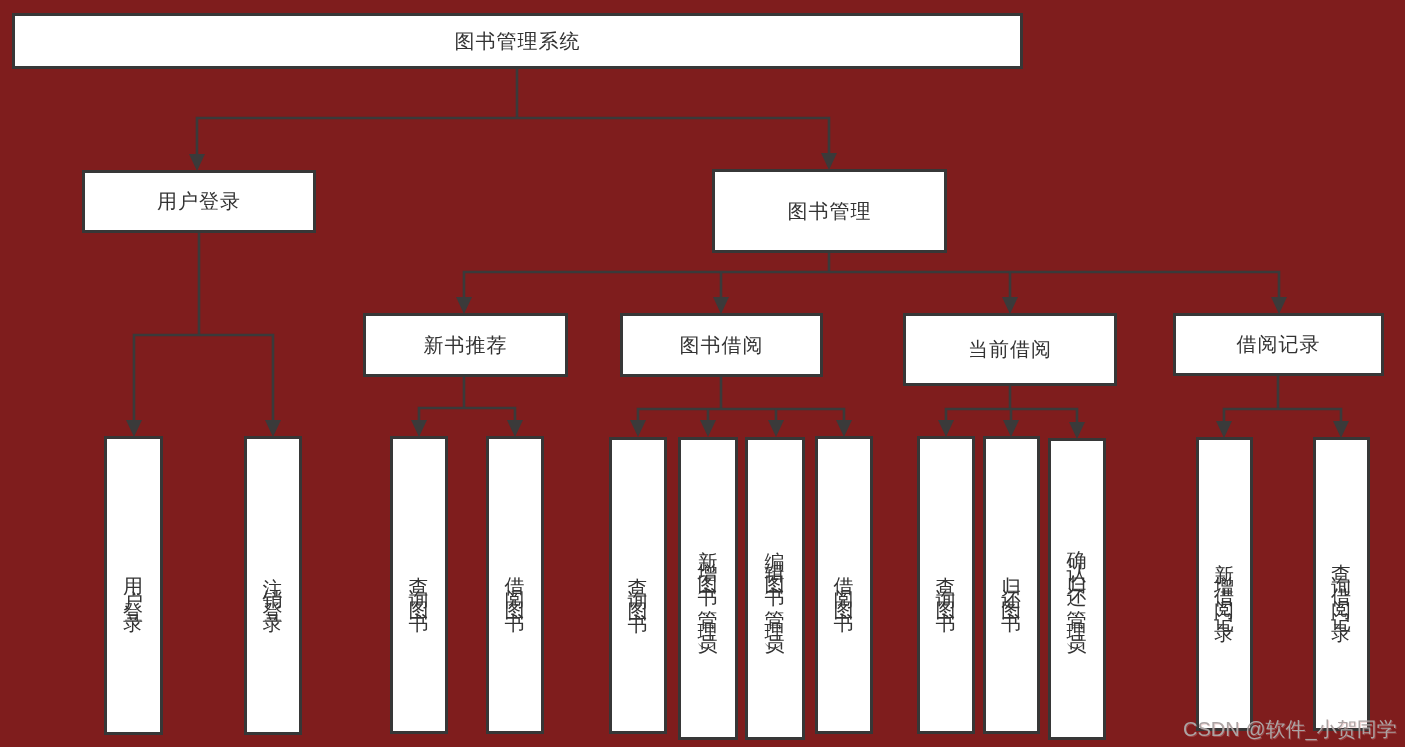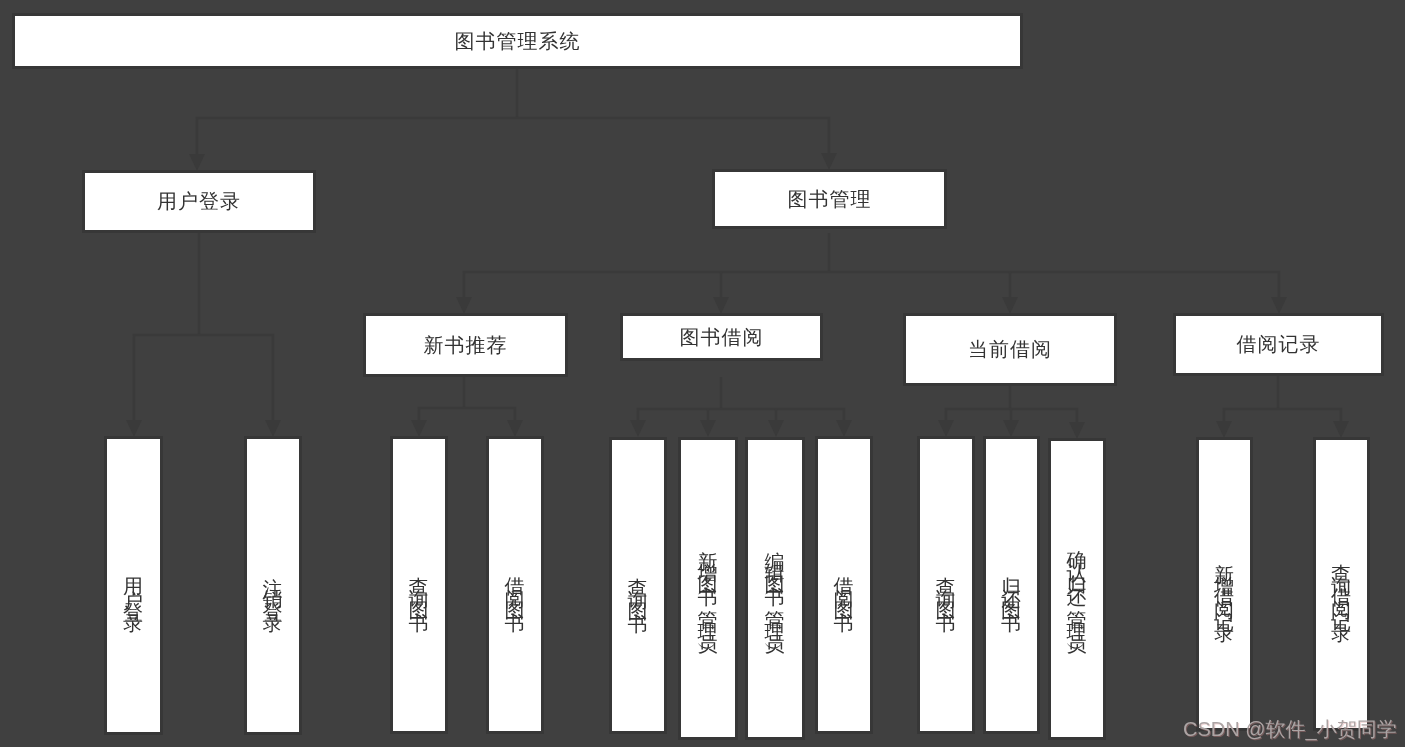--- a/index.html
+++ b/index.html
@@ -1,19 +1,19 @@
 <!DOCTYPE html>
 <html><head>
 <meta charset="utf-8">
 <style>
   html,body{margin:0;padding:0;background:#ffffff;}
   #canvas{
     position:relative;
     width:1405px;height:747px;
-    background:#404040;
+    background:#7f1d1d;
     font-family:"Liberation Sans",sans-serif;
     overflow:hidden;
   }
   #wires{position:absolute;left:0;top:0;width:1405px;height:747px;}
   .box{
     position:absolute;
     box-sizing:border-box;
     border:3px solid #373737;
     background:#ffffff;
     display:flex;align-items:center;justify-content:center;
@@ -94,28 +94,28 @@
     </g>
   </svg>
 
   <div class="box" style="left:12px;top:13px;width:1011px;height:56px;">
     <span class="h-label">图书管理系统</span>
   </div>
 
   <div class="box" style="left:82px;top:170px;width:234px;height:63px;">
     <span class="h-label">用户登录</span>
   </div>
-  <div class="box" style="left:712px;top:169px;width:235px;height:60px;">
+  <div class="box" style="left:712px;top:169px;width:235px;height:84px;">
     <span class="h-label">图书管理</span>
   </div>
 
   <div class="box" style="left:363px;top:313px;width:205px;height:64px;">
     <span class="h-label">新书推荐</span>
   </div>
-  <div class="box" style="left:620px;top:313px;width:203px;height:48px;">
+  <div class="box" style="left:620px;top:313px;width:203px;height:64px;">
     <span class="h-label">图书借阅</span>
   </div>
   <div class="box" style="left:903px;top:313px;width:214px;height:73px;">
     <span class="h-label">当前借阅</span>
   </div>
   <div class="box" style="left:1173px;top:313px;width:211px;height:63px;">
     <span class="h-label">借阅记录</span>
   </div>
 
   <div class="box leaf" style="left:104px;top:436px;width:59px;height:299px;">

